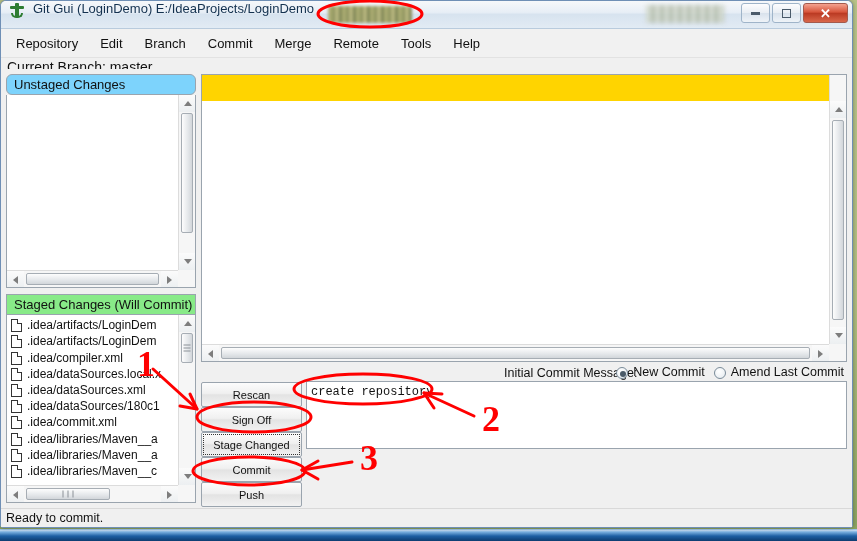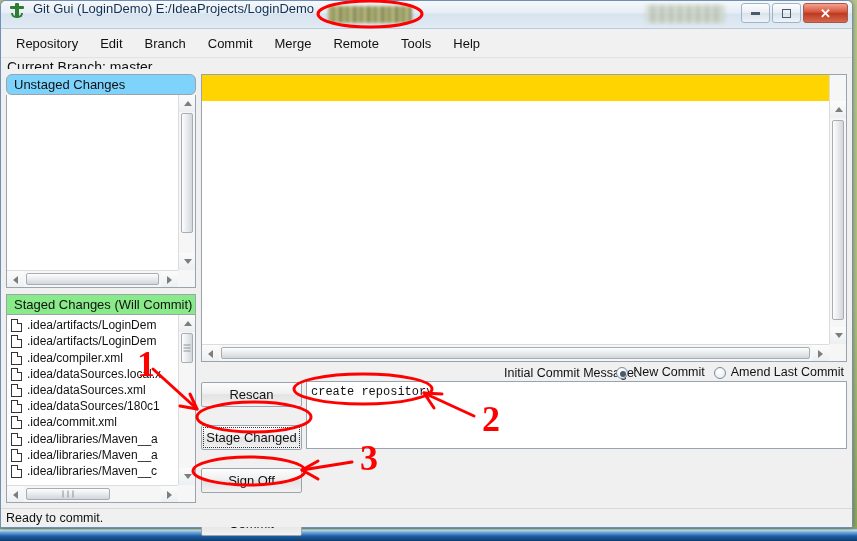--- a/index.html
+++ b/index.html
@@ -187,24 +187,24 @@
   }
   .radio.checked::after {
     content:''; position:absolute; left:3px; top:3px; width:6px; height:6px;
     border-radius:50%; background:#4a5a68;
   }
 
   #buttons {
     position:absolute; left:200px; top:313px; width:101px;
   }
   .btn {
-    width:101px; height:25px; margin-bottom:18px;
+    width:101px; height:25px; margin-bottom:0;
     border:1px solid #9aa4ae; border-radius:2px;
     background: linear-gradient(180deg,#fcfcfc 0%,#f0f0f0 45%,#e3e3e3 52%,#f2f2f2 100%);
-    font-size:13px; color:#111;
+    font-size:11px; color:#111;
     display:flex; align-items:center; justify-content:center;
   }
   .btn.focused { outline:1px dotted #333; outline-offset:-3px; }
 
   #msgbox {
     position:absolute; left:305px; top:312px; width:541px; height:68px;
     border:1px solid #9aa4ae; background:#fff;
     font-family:"Liberation Mono", monospace; font-size:12px; color:#111;
     padding:3px 4px; overflow:hidden; white-space:pre-wrap;
   }
@@ -401,22 +401,22 @@
         </div>
         <div class="radio-wrap">
           <div class="radio"></div>
           <span>Amend Last Commit</span>
         </div>
       </div>
     </div>
 
     <div id="buttons">
       <div class="btn">Rescan</div>
+      <div class="btn">Sign Off</div>
       <div class="btn focused">Stage Changed</div>
-      <div class="btn">Sign Off</div>
       <div class="btn">Commit</div>
       <div class="btn">Push</div>
     </div>
 
     <div id="msgbox">create repository</div>
   </div>
 
   <div id="statusbar">
     <span>Ready to commit.</span>
   </div>

